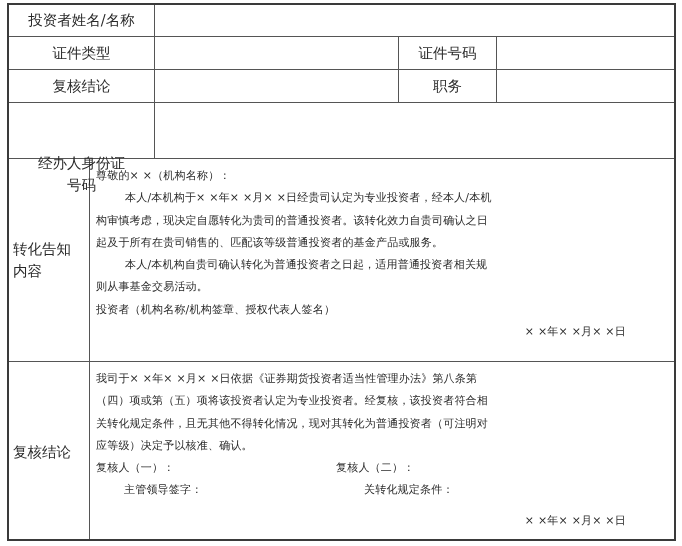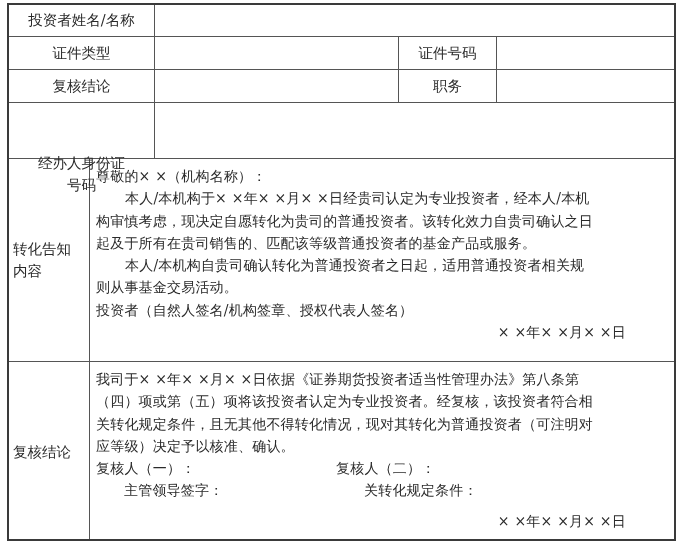--- a/index.html
+++ b/index.html
@@ -3,21 +3,21 @@
   <meta charset="utf-8">
   <style>
     html, body { margin: 0; padding: 0; background: #ffffff; }
     body { width: 682px; height: 546px; position: relative; overflow: hidden;
            font-family: "DejaVu Serif", "Liberation Serif", serif; color: #2a2a2a; }
     .form { position: absolute; left: 7px; top: 3px; width: 669px; height: 538px;
             border: 2px solid #3a3a3a; box-sizing: border-box; padding-left: 44px; }
     .hl { position: absolute; height: 1px; background: #555; }
     .vl { position: absolute; width: 1px; background: #555; }
     .lbl { position: absolute; font-size: 14.5px; text-align: center; line-height: 22px; }
-    .para { position: absolute; font-size: 14px; line-height: 22.3px; letter-spacing: 0.2px; }
+    .para { position: absolute; font-size: 11px; line-height: 22.3px; letter-spacing: 0.2px; }
     .para p { margin: 0; white-space: nowrap; }
     .indent { padding-left: 29px; }
     .right { text-align: right; padding-right: 40px; }
     .row2 { display: flex; }
     .row2 span { display: inline-block; }
   </style>
 </head>
 <body>
 
 <div class="form">
@@ -56,21 +56,21 @@
     <div>转化告知</div>
     <div>内容</div>
   </div>
   <div class="para" style="left:87px;top:160px;width:570px;">
     <p>尊敬的× ×（机构名称）：</p>
     <p class="indent">本人/本机构于× ×年× ×月× ×日经贵司认定为专业投资者，经本人/本机</p>
     <p>构审慎考虑，现决定自愿转化为贵司的普通投资者。该转化效力自贵司确认之日</p>
     <p>起及于所有在贵司销售的、匹配该等级普通投资者的基金产品或服务。</p>
     <p class="indent">本人/本机构自贵司确认转化为普通投资者之日起，适用普通投资者相关规</p>
     <p>则从事基金交易活动。</p>
-    <p>投资者（自然人签名/机构签章、授权代表人签名）</p>
+    <p>投资者（机构名称/机构签章、授权代表人签名）</p>
     <p class="right">× ×年× ×月× ×日</p>
   </div>
 
   <div class="lbl" style="left:4px;top:436px;width:74px;text-align:left;">复核结论</div>
   <div class="para" style="left:87px;top:363px;width:570px;">
     <p>我司于× ×年× ×月× ×日依据《证券期货投资者适当性管理办法》第八条第</p>
     <p>（四）项或第（五）项将该投资者认定为专业投资者。经复核，该投资者符合相</p>
     <p>关转化规定条件，且无其他不得转化情况，现对其转化为普通投资者（可注明对</p>
     <p>应等级）决定予以核准、确认。</p>
     <p class="row2">

